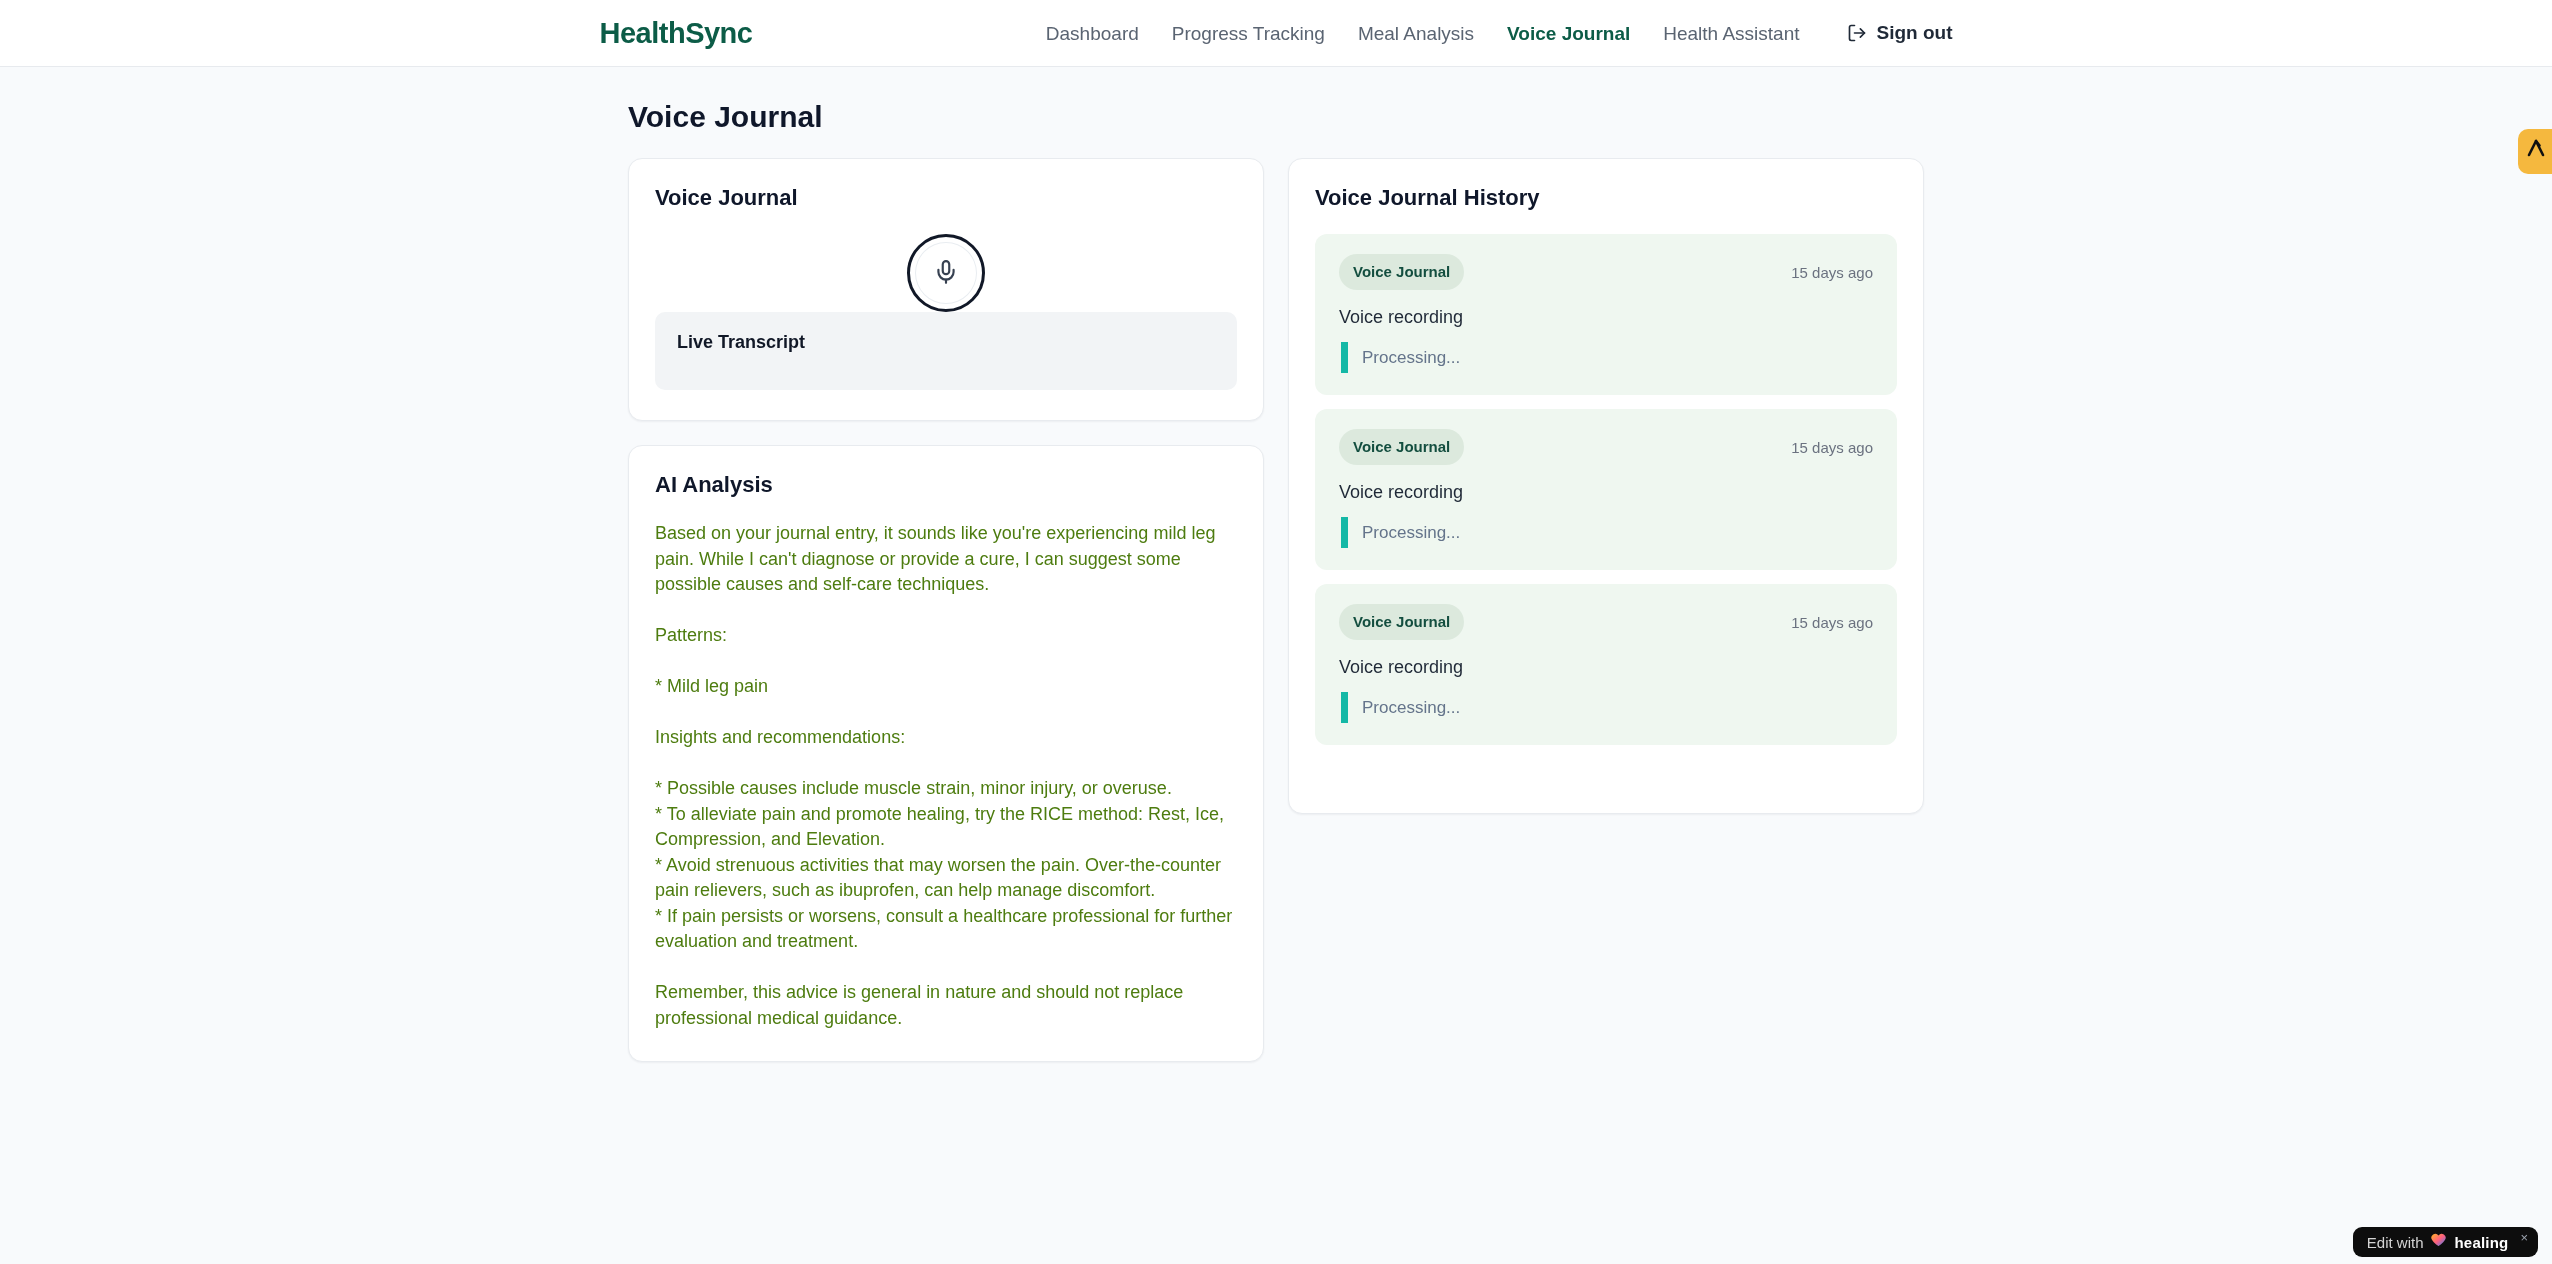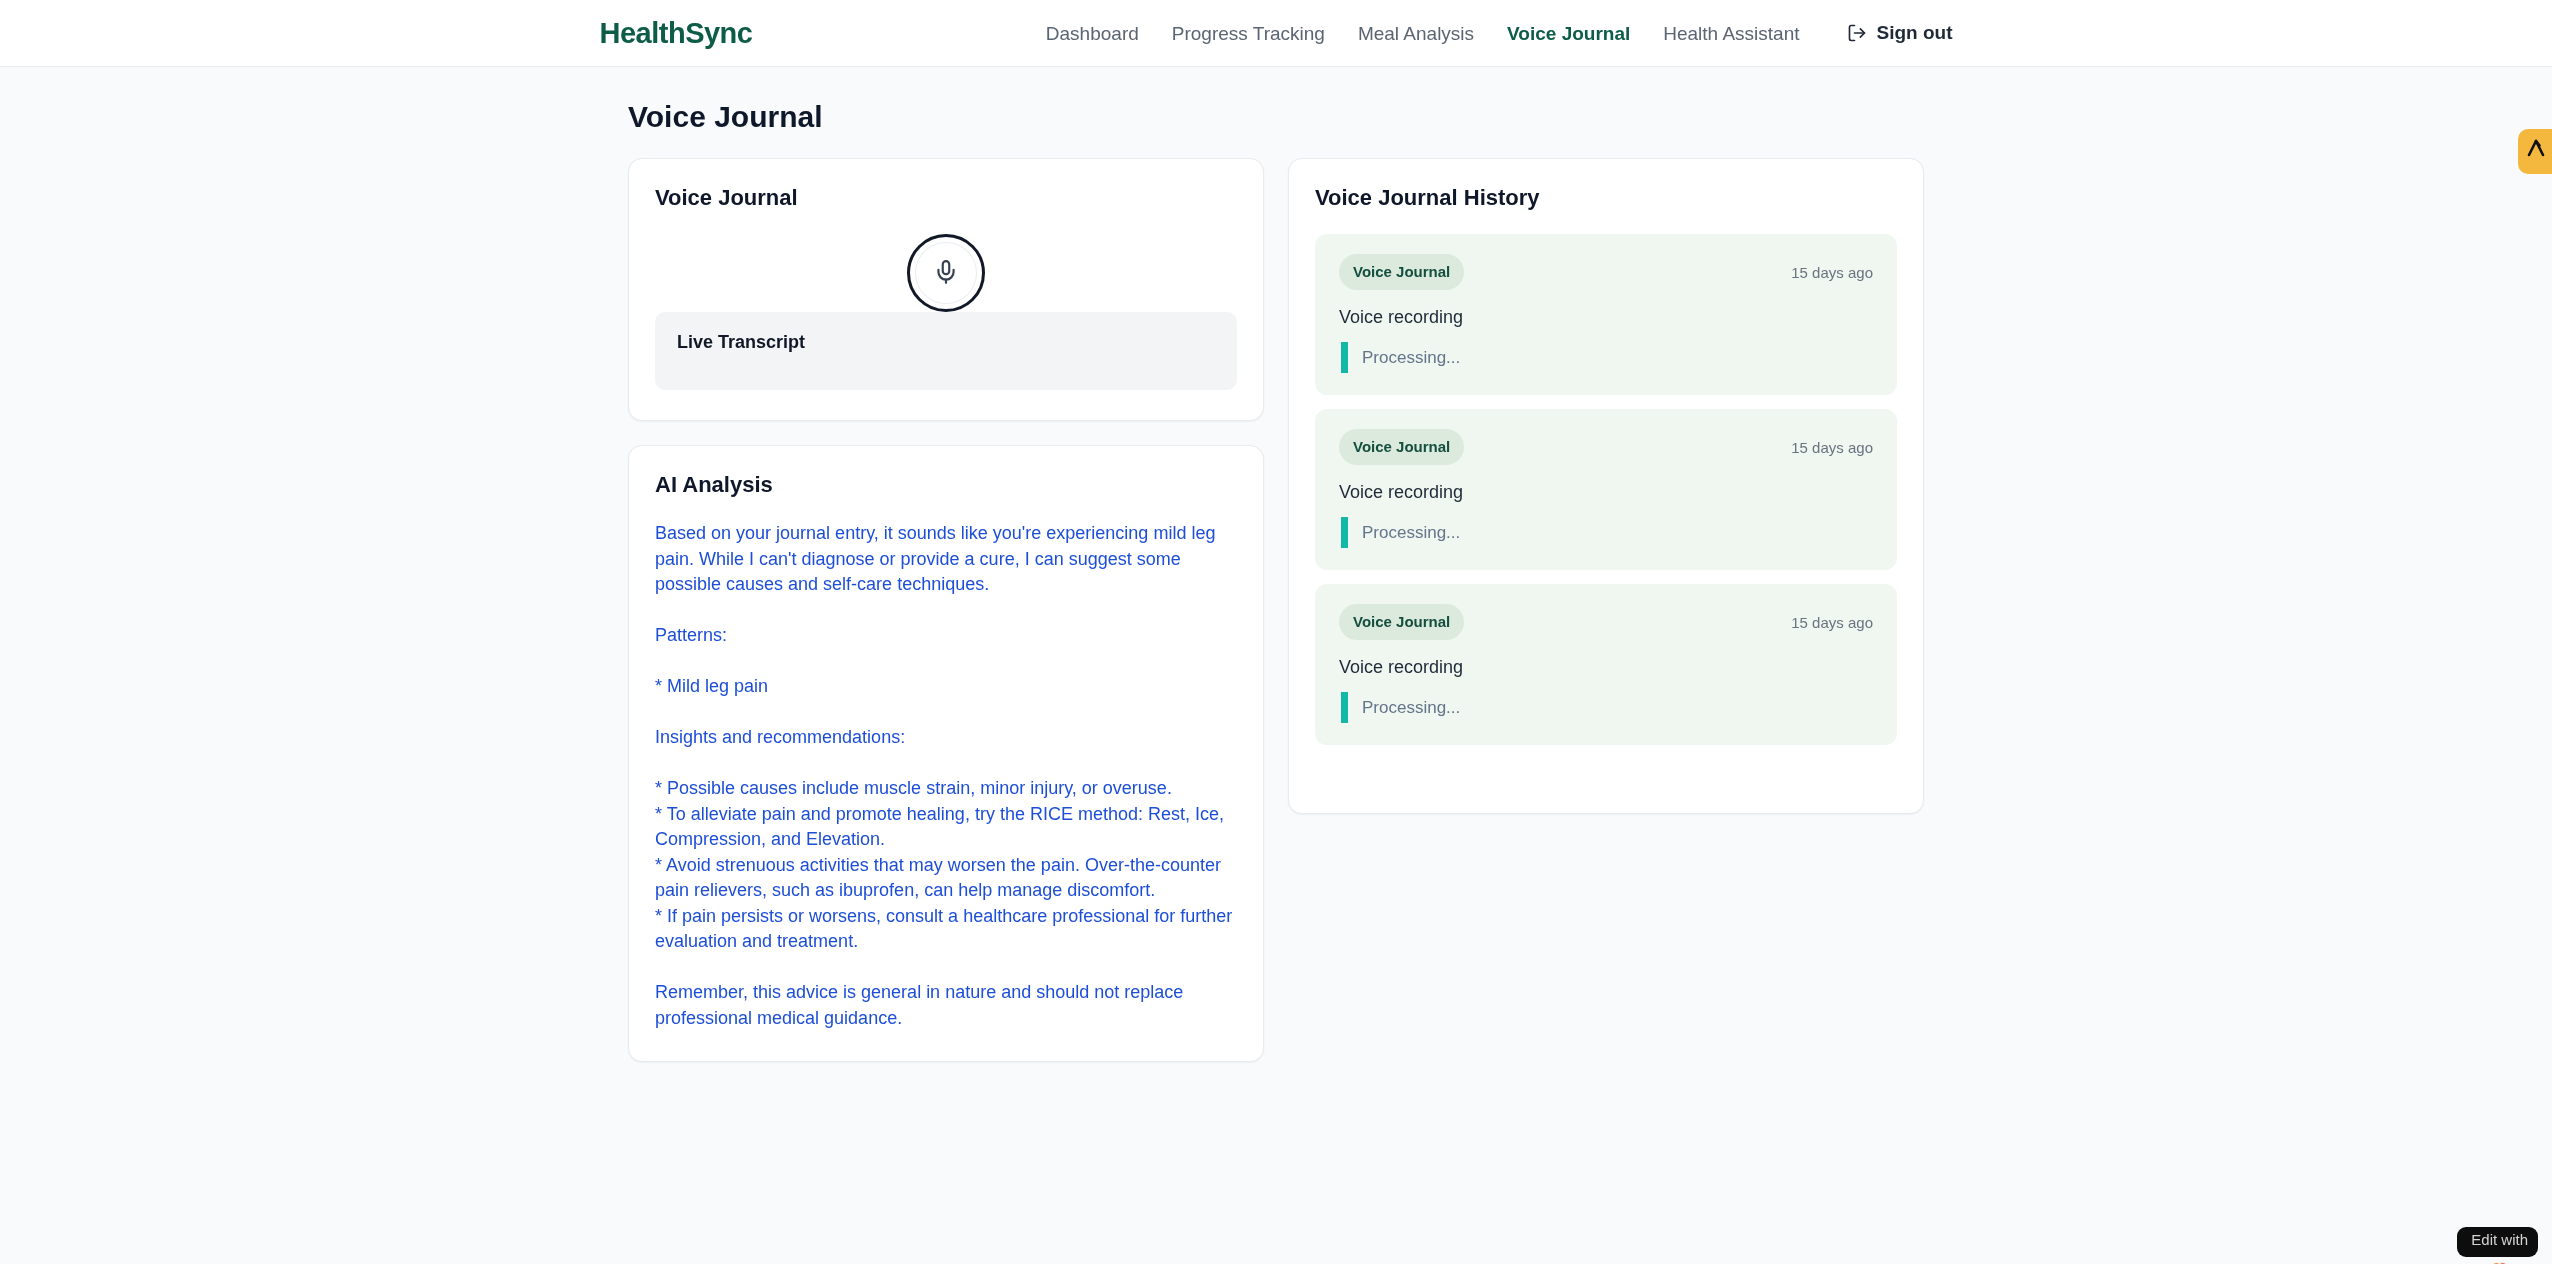--- a/index.html
+++ b/index.html
@@ -117,21 +117,21 @@
     font-size: 18px;
     font-weight: 700;
     color: #111827;
     margin-bottom: 13px;
   }
   .transcript-panel p { color: #3f4754; }
 
   
   .analysis-text {
     white-space: pre-line;
-    color: #1d4ed8;
+    color: #4d7c0f;
     font-size: 18px;
     line-height: 25.5px;
   }
 
   
   .history-card { padding-bottom: 68px; }
   .entry {
     background: #eff7f0;
     border-radius: 12px;
     padding: 20px 24px 22px;
@@ -183,21 +183,20 @@
     height: 30px;
     background: #0d0d0d;
     border-radius: 9px;
     display: flex;
     align-items: center;
     gap: 7px;
     padding: 0 10px 0 14px;
     font-size: 15px;
     color: #d4d4d4;
     cursor: pointer;
-    flex-direction: column;
   }
   .lovable-badge .brand-word { color: #ffffff; font-weight: 700; letter-spacing: .2px; }
   .lovable-badge .close-x {
     color: #9ca3af;
     font-size: 13px;
     margin-left: 5px;
     transform: translateY(-5px);
     cursor: pointer;
   }
 </style>

